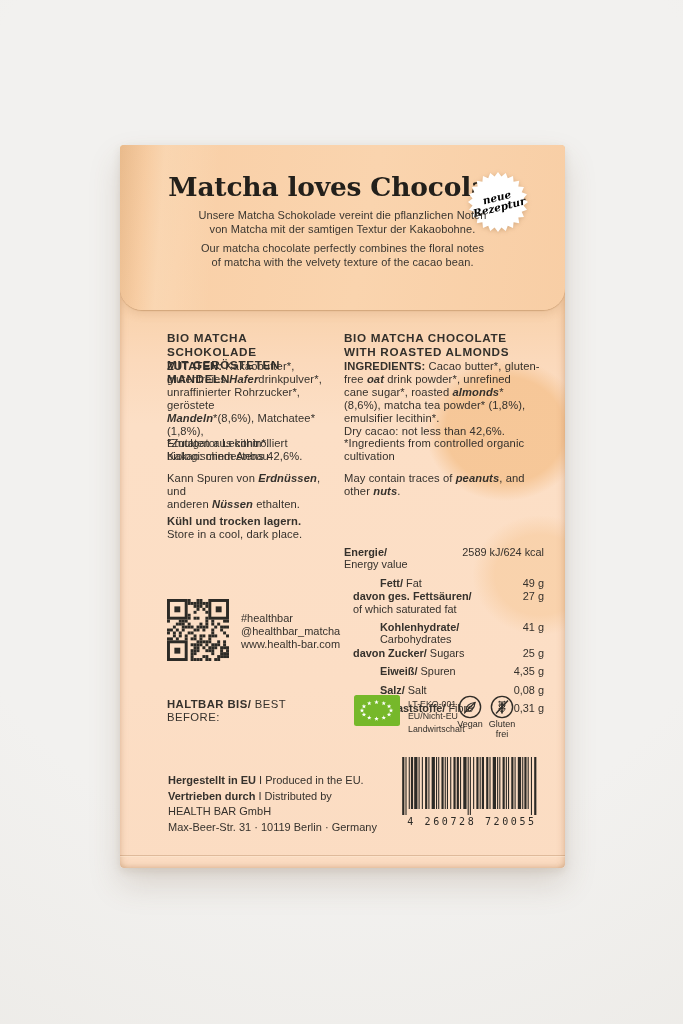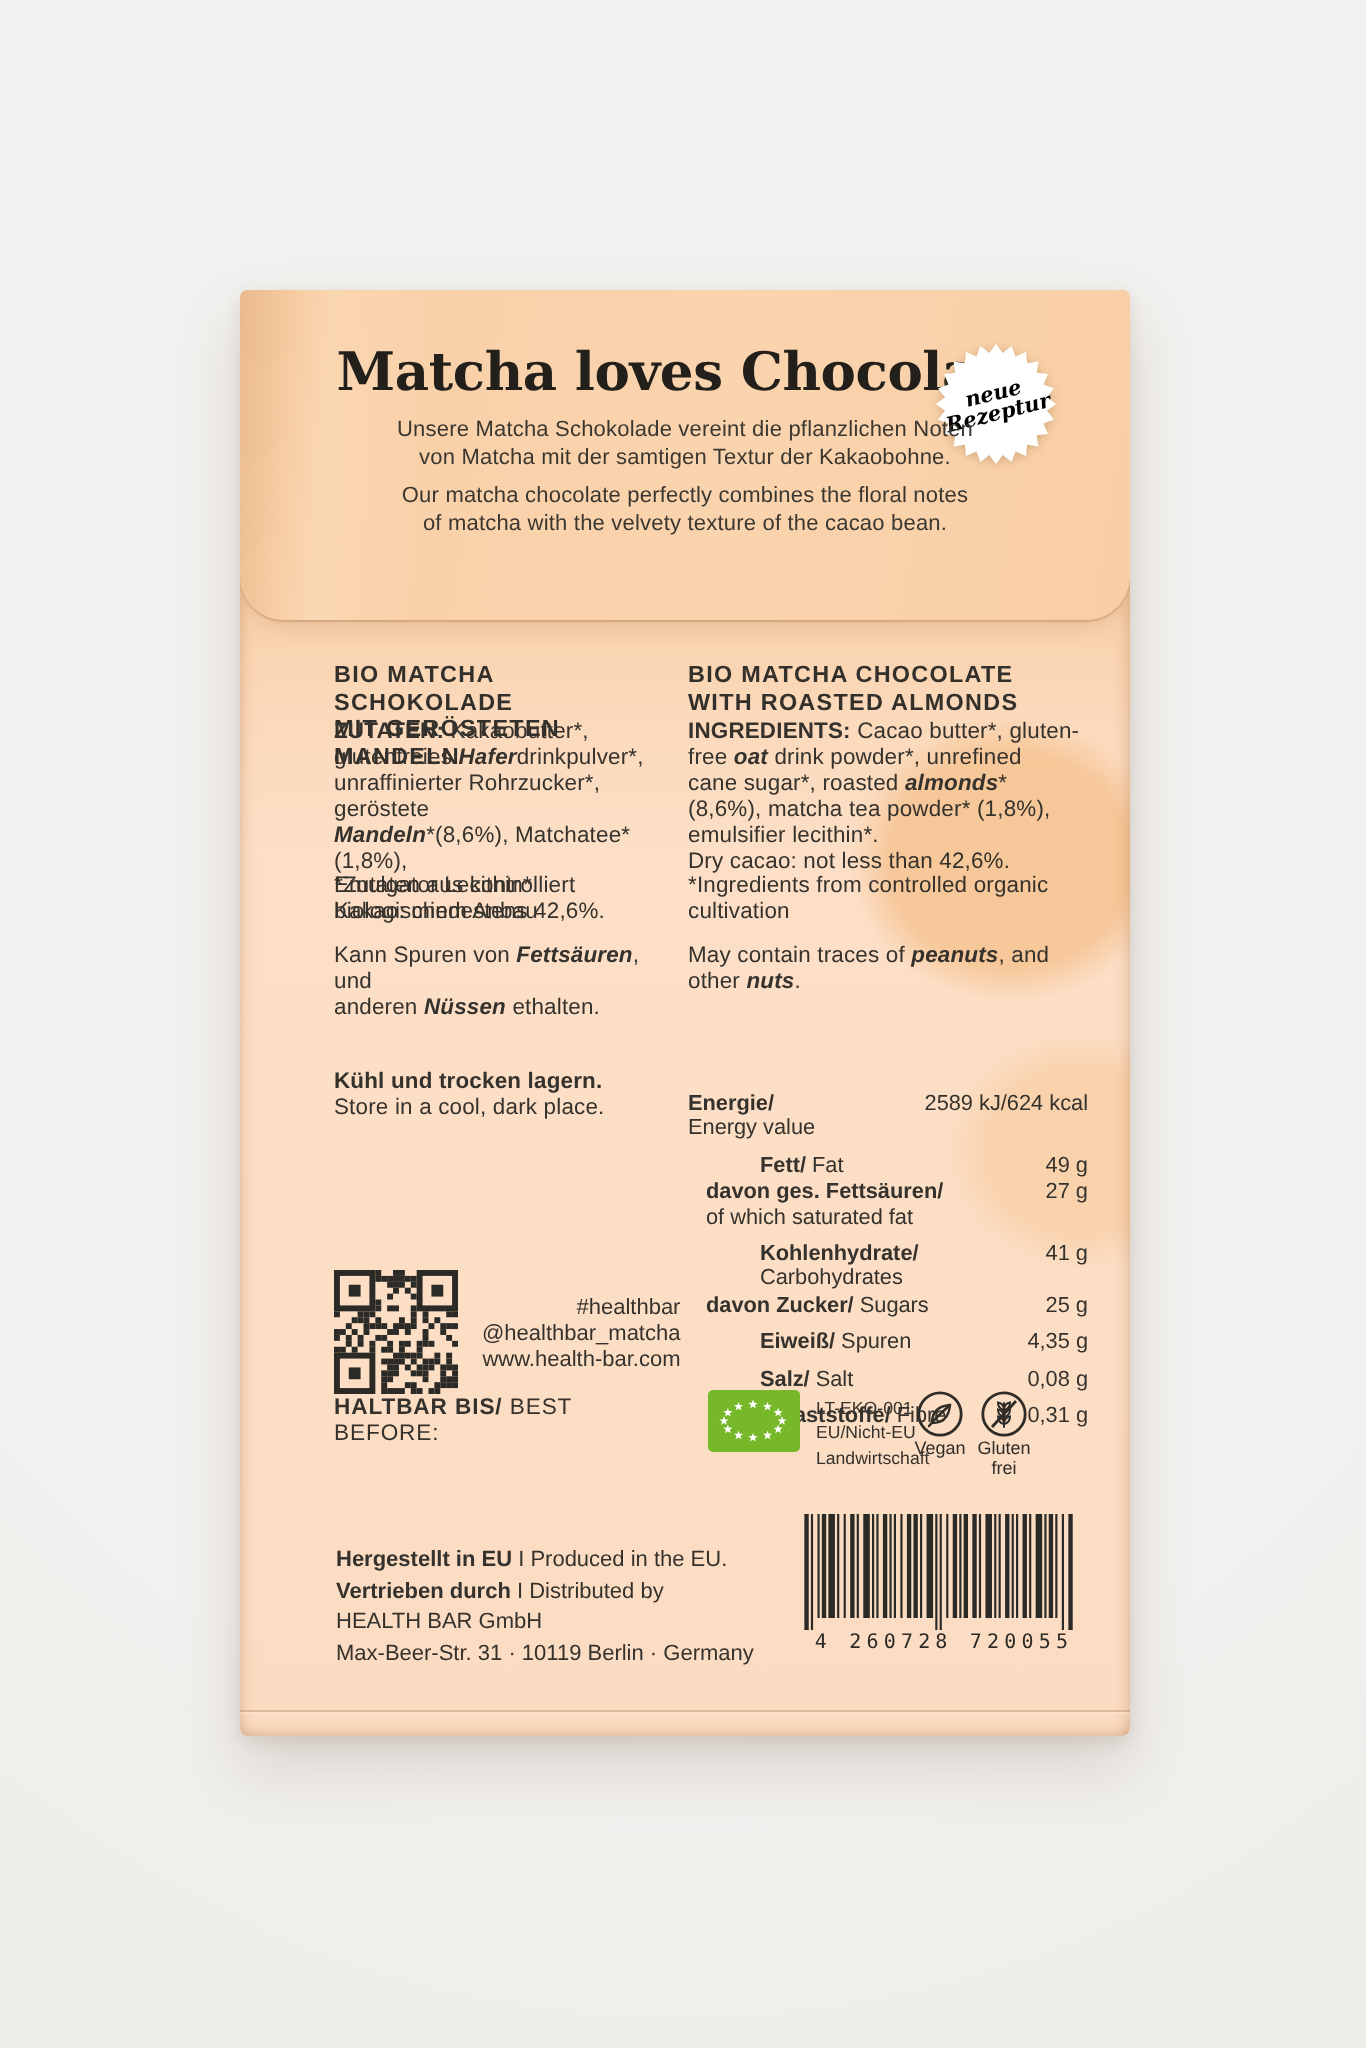--- a/index.html
+++ b/index.html
@@ -33,23 +33,23 @@
   .intro-de{top:64px;}
   .intro-en{top:97px;}
   .blk{position:absolute;white-space:pre-line;font-size:11.2px;line-height:12.9px;color:#35312c;letter-spacing:.1px;}
   .lx{left:47px;width:172px;}
   .rx{left:224px;width:200px;}
   .col-heading{font-weight:700;font-size:11.7px;line-height:13.6px;letter-spacing:.65px;color:#33302b;}
   .l-head,.r-head{top:186px;}
   .l-ing,.r-ing{top:215px;}
   .l-org,.r-org{top:292px;}
   .l-tra,.r-tra{top:327px;}
-  .l-sto,.r-nut{top:370px;margin-top:20px;}
+  .l-sto,.r-nut{top:370px;}
   .b{font-weight:700;} .i{font-style:italic;}
-  .qr-row{position:absolute;left:47px;top:490px;display:flex;text-align:right;}
+  .qr-row{position:absolute;left:47px;top:454px;display:flex;}
   .qr-row svg{width:62px;height:62px;}
   .qr-text{margin-left:12px;margin-top:13px;font-size:11px;line-height:12.9px;color:#35312c;}
   .l-bb{top:553px;font-size:11.3px;letter-spacing:.45px;}
   .ntable{position:absolute;left:224px;top:401px;width:200px;}
   .nrow{display:flex;justify-content:space-between;align-items:flex-start;
     font-size:10.9px;line-height:12.4px;color:#35312c;}
   .nrow.gap{margin-top:6px;padding-left:36px;}
   .nrow.sub{padding-left:9px;margin-top:1px;}
   .nval{white-space:nowrap;margin-left:8px;}
   .certs{position:absolute;left:234px;top:550px;width:196px;height:52px;}
@@ -110,21 +110,21 @@
 cane sugar*, roasted </span><span class="b i">almonds</span><span>*
 (8,6%), matcha tea powder* (1,8%),
 emulsifier lecithin*.
 Dry cacao: not less than 42,6%.</span></div>
 
     <div class="blk lx l-org">*Zutaten aus kontrolliert
 biologischem Anbau</div>
     <div class="blk rx r-org">*Ingredients from controlled organic
 cultivation</div>
 
-    <div class="blk lx l-tra"><span>Kann Spuren von </span><span class="b i">Fettsäuren</span><span>, und
+    <div class="blk lx l-tra"><span>Kann Spuren von </span><span class="b i">Erdnüssen</span><span>, und
 anderen </span><span class="b i">Nüssen</span><span> ethalten.</span></div>
     <div class="blk rx r-tra"><span>May contain traces of </span><span class="b i">peanuts</span><span>, and
 other </span><span class="b i">nuts</span><span>.</span></div>
 
     <div class="blk lx l-sto"><span class="b">Kühl und trocken lagern.</span><span>
 Store in a cool, dark place.</span></div>
 
     <div class="ntable">
         <div class="nrow">
           <div class="nlab">

